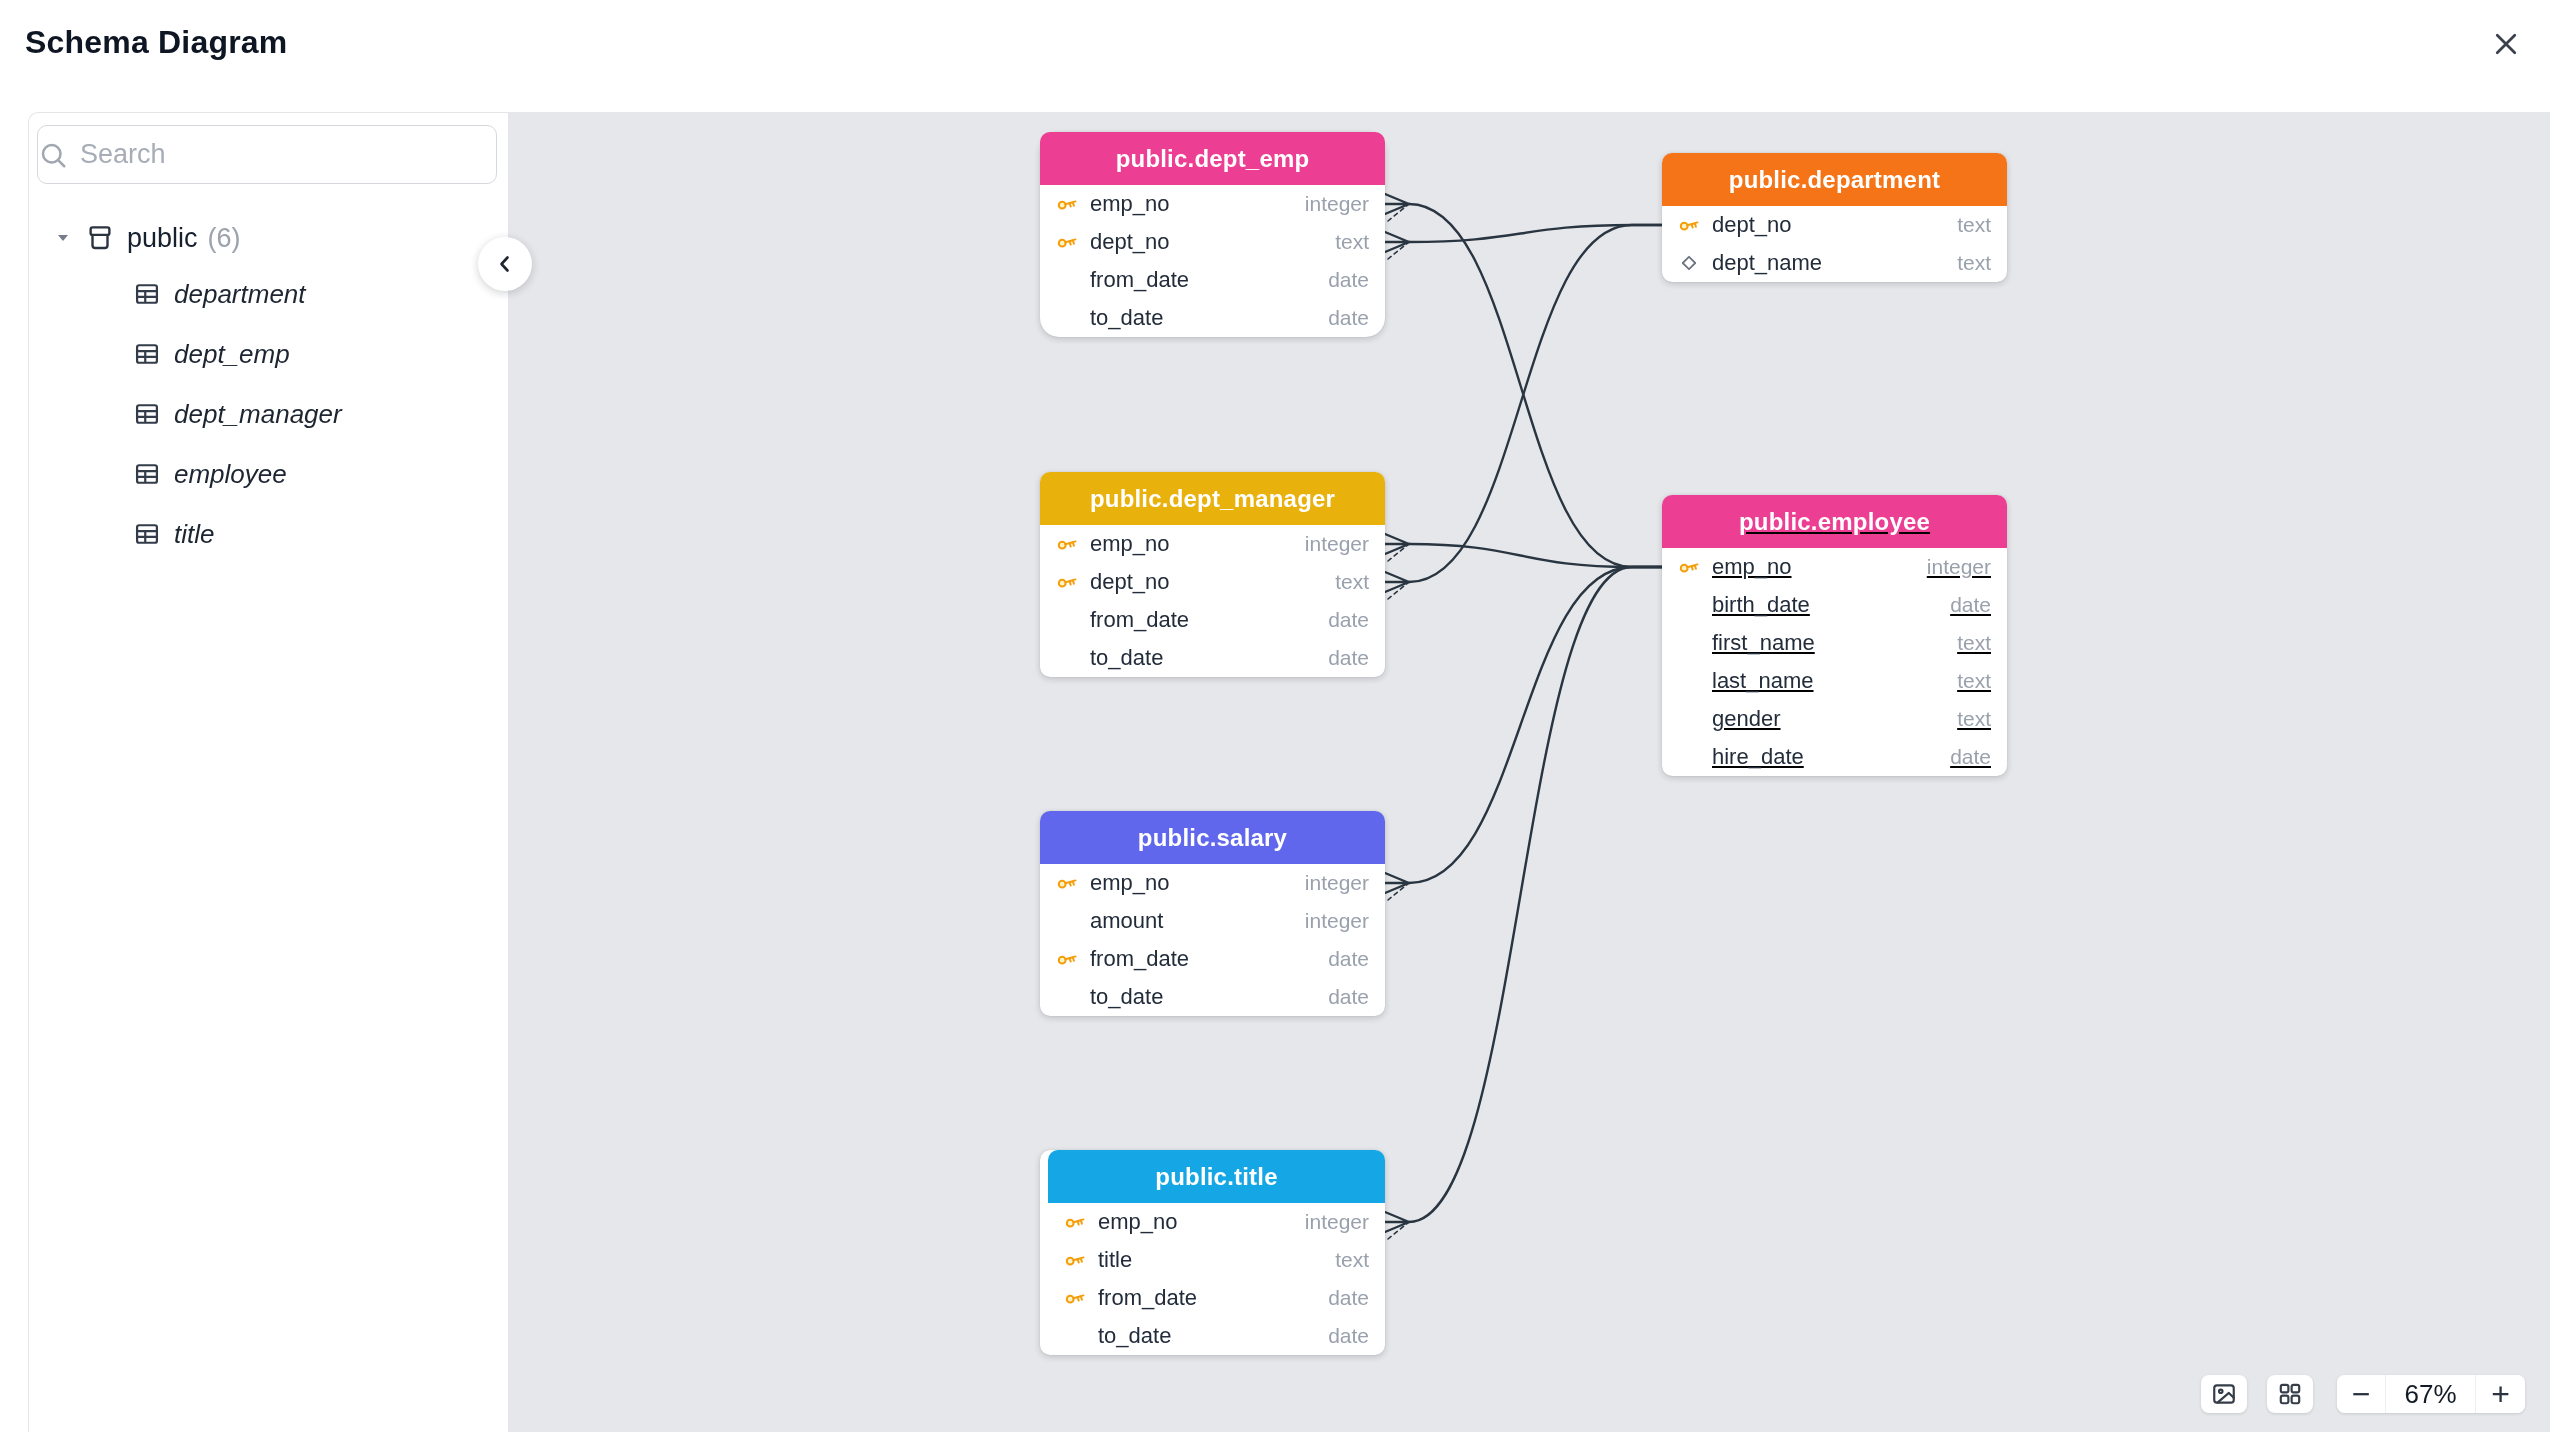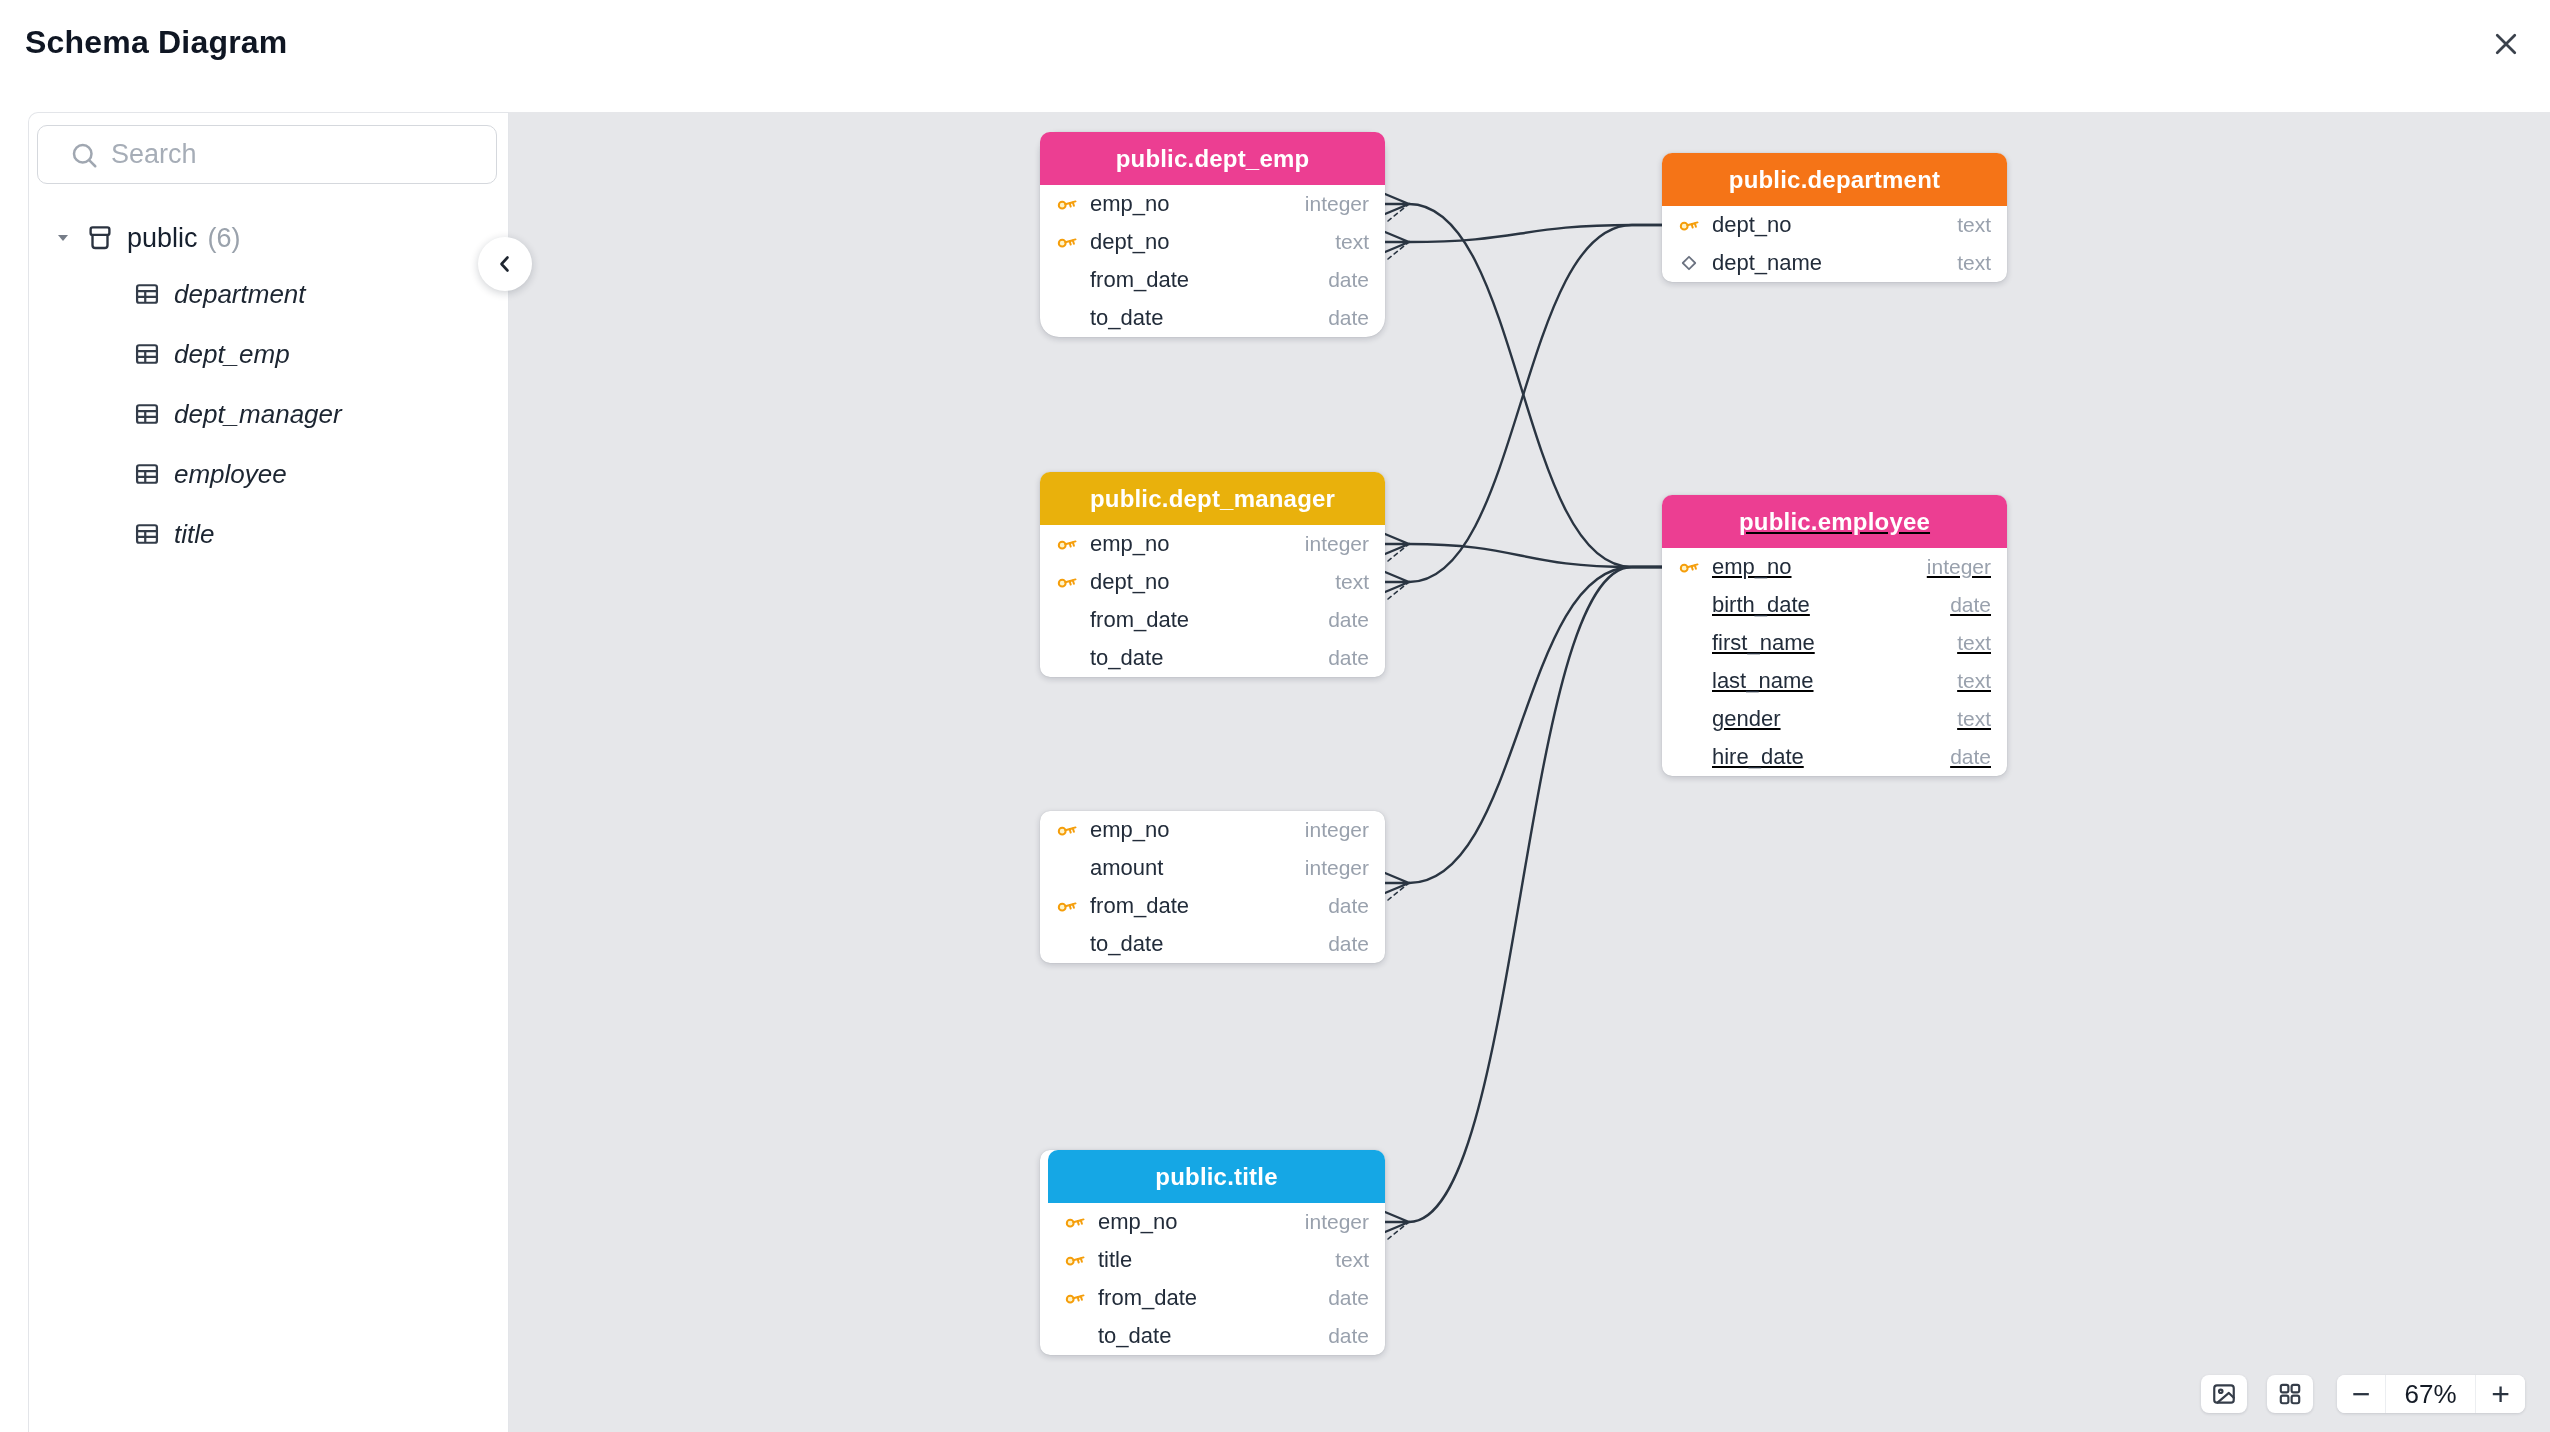--- a/index.html
+++ b/index.html
@@ -24,21 +24,21 @@
   .table-node .node-rows { border-radius:0 0 10px 10px; overflow:hidden; }
   .col-row { display:flex; align-items:center; height:38px; padding:0 16px 0 14px; }
   .col-icon { width:26px; height:24px; margin-right:10px; display:flex; align-items:center; justify-content:center; flex:0 0 26px; }
   .col-name { font-size:22px; color:#222c3a; }
   .col-type { margin-left:auto; font-size:21px; color:#99a1ad; }
 
   
   .sidebar { position:absolute; left:28px; top:112px; width:481px; height:1320px; background:#ffffff;
     border:1px solid #e3e5e9; border-bottom:none; border-top-left-radius:10px; z-index:10; }
   .search-box { position:absolute; left:8px; top:12px; width:460px; height:59px; border:1px solid #d5d8dd; border-radius:10px;
-    background:#ffffff; display:flex; align-items:center; padding:0 31px; }
+    background:#ffffff; display:flex; align-items:center; padding:0 0; }
   .search-box input { border:none; outline:none; flex:1; font-size:27px; color:#1f2937; margin-left:12px;
     font-family:"Liberation Sans","DejaVu Sans",sans-serif; background:transparent; }
   .search-box input::placeholder { color:#a6adb7; }
   .tree { position:absolute; left:0; top:99px; width:100%; }
   .schema-row { height:52px; display:flex; align-items:center; padding-left:26px; cursor:pointer; }
   .schema-row .caret { margin-right:14px; display:flex; }
   .schema-row .schema-ic { margin-right:12px; display:flex; }
   .schema-label { font-size:27px; color:#16202e; }
   .schema-count { font-size:27px; color:#9aa2ac; margin-left:10px; }
   .tree-item { height:60px; display:flex; align-items:center; padding-left:104px; cursor:pointer; }
@@ -229,20 +229,21 @@
             <span class="col-type">text</span>
           </div>
           <div class="col-row">
             <span class="col-icon"></span>
             <span class="col-name">hire_date</span>
             <span class="col-type">date</span>
           </div>
         </div>
       </div>
       <div class="table-node" style="left: 1040px; top: 811px;">
+        <div class="node-header" style="background:#6067ec">public.salary</div>
         <div class="node-rows">
           <div class="col-row">
             <span class="col-icon">
               <svg width="24" height="24" viewBox="0 0 24 24" fill="none" stroke="#f59e0b" stroke-width="2" stroke-linecap="round" stroke-linejoin="round">
                 <circle cx="7.2" cy="13.2" r="3.4" fill="#fef3c7"></circle>
                 <path d="M10.4 12.2 L20.5 9.4 M14.6 11 L15.7 14.6 M17.8 10.1 L18.9 13.7"></path>
               </svg>
             </span>
             <span class="col-name">emp_no</span>
             <span class="col-type">integer</span>

